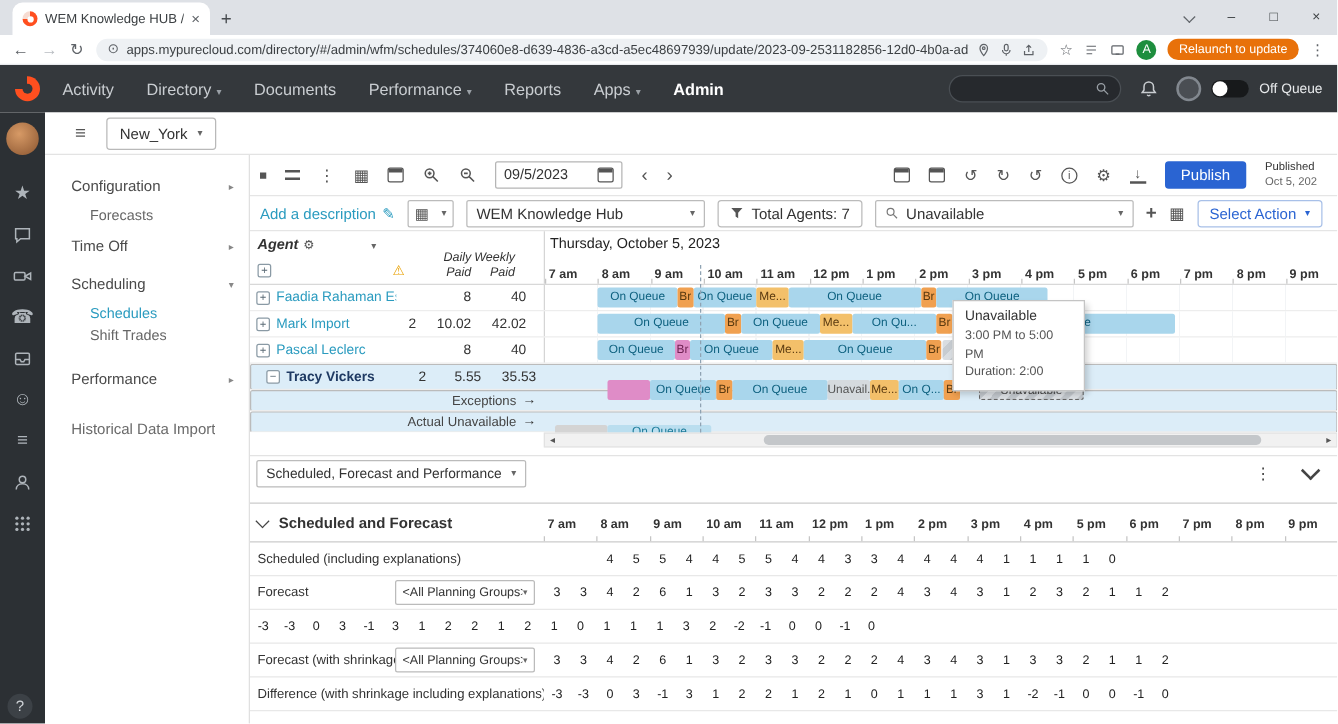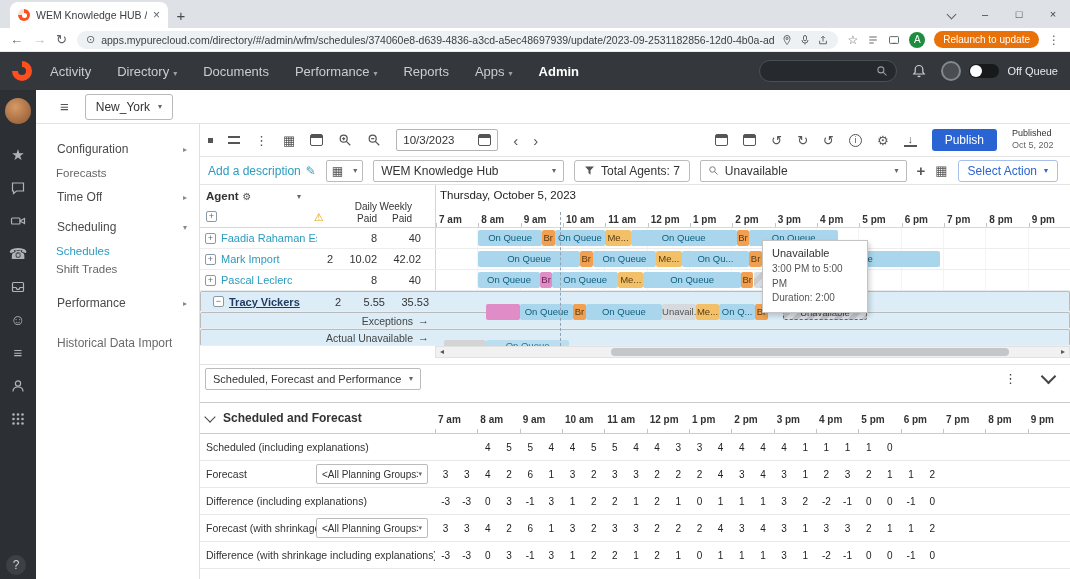--- a/index.html
+++ b/index.html
@@ -64,21 +64,21 @@
   .bc .bl{color:#2a9bbf;}
   .bc .sep{color:#888;margin:0 5px;}
   .tzbtn{border:1px solid #b9b9b9;border-radius:3px;background:#fff;height:24px;display:flex;align-items:center;padding:0 10px;font-size:12px;color:#333;gap:8px;}
   .tzbtn .caret{font-size:8px;color:#666;}
 
   .bodyrow{flex:1;display:flex;min-height:0;}
   .sidebar{width:164px;flex:none;border-right:1px solid #e0e0e0;padding-top:10px;box-sizing:border-box;}
   .sb-item{display:flex;align-items:center;padding:0 12px 0 21px;box-sizing:border-box;}
   .sb-item.group{height:30px;font-size:12px;color:#4a4a4a;}
   .sb-item.group2{height:30px;font-size:12px;color:#6a6a6a;margin-top:10px;}
-  .sb-item.child{height:18px;font-size:11.5px;color:#666;padding-left:20px;align-items:center;}
+  .sb-item.child{height:18px;font-size:11.5px;color:#666;padding-left:36px;align-items:center;}
   .sb-item.gap{margin-top:10px;}
   .sb-item.active .sb-label{color:#2a9bbf;}
   .sb-arrow{margin-left:auto;font-size:8px;color:#888;}
   .sb-label{white-space:nowrap;overflow:hidden;}
 
   .main{flex:1;display:flex;flex-direction:column;min-width:0;}
 
   
   .toolbar1{height:33px;display:flex;align-items:center;border-bottom:1px solid #e5e5e5;padding:0 10px 0 8px;box-sizing:border-box;gap:15px;flex:none;}
   .t1ic{color:#555;font-size:13px;line-height:1;}
@@ -110,21 +110,21 @@
   .chip svg{width:11px;height:11px;color:#555;}
   .searchbox{width:222px;margin-left:auto;}
   .searchbox svg{width:11px;height:11px;color:#777;margin-right:6px;flex:none;}
   .t2ic{color:#555;font-size:13px;line-height:1;}
   .plus-ic{font-size:15px;font-weight:bold;color:#555;line-height:1;}
   .selaction{border:1px solid #a8c0e8;border-radius:3px;height:22px;display:flex;align-items:center;padding:0 9px;font-size:12px;color:#2a64d2;gap:7px;background:#fff;box-sizing:border-box;white-space:nowrap;}
   .selaction .caret{font-size:8px;color:#2a64d2;}
 
   
   .grid-header{height:42px;display:flex;border-bottom:1px solid #d8d8d8;flex:none;}
-  .gh-left{width:235px;flex:none;position:relative;box-sizing:border-box;}
+  .gh-left{width:235px;flex:none;position:relative;box-sizing:border-box;font-style:italic;}
   .gh-agent{position:absolute;left:6px;top:5px;font-size:11.5px;font-weight:bold;color:#333;}
   .ghgear{font-size:10px;color:#555;margin-left:4px;font-weight:normal;}
   .gh-caret{position:absolute;left:97px;top:7px;font-size:8px;color:#666;}
   .pm{width:11px;height:11px;border:1px solid #8a9aa5;color:#5a6a75;font-size:9px;line-height:9px;text-align:center;border-radius:2px;background:#fff;box-sizing:border-box;flex:none;}
   .gh-plus{position:absolute;left:6px;bottom:5px;}
   .gh-warn{position:absolute;left:114px;bottom:4px;font-size:11px;color:#e8a000;line-height:1;}
   .gh-num{position:absolute;bottom:3px;font-size:10px;color:#333;text-align:right;line-height:1.15;width:44px;}
   .gh-daily{right:58px;}
   .gh-weekly{right:23px;}
   .gh-right{flex:1;position:relative;border-left:1px solid #d5d5d5;min-width:0;}
@@ -134,21 +134,21 @@
   .tickmark{position:absolute;bottom:0;width:1px;height:4px;background:#c5c5c5;}
 
   .grid-body{position:relative;flex:none;}
   .grow{display:flex;height:21px;border-bottom:1px solid #ededed;box-sizing:border-box;}
   .grow.sub{height:17px;}
   .grow.sel{background:#dcedf8;}
   .gleft{width:235px;flex:none;display:flex;align-items:center;padding:0 14px 0 5px;box-sizing:border-box;min-width:0;}
   .gleft .pm{margin-right:5px;}
   .aname{flex:1;min-width:0;overflow:hidden;white-space:nowrap;font-size:11px;}
   .aname.link{color:#2a9bbf;}
-  .aname.selname{color:#1f3a63;font-weight:bold;text-decoration:underline;}
+  .aname.selname{color:#1f3a63;font-weight:bold;}
   .acol{width:44px;flex:none;text-align:right;font-size:11px;color:#333;}
   .acol.alert{width:16px;}
   .sublabel{flex:1;text-align:right;font-size:10.5px;color:#444;white-space:nowrap;overflow:hidden;}
   .subarrow{width:12px;flex:none;text-align:right;font-size:11px;color:#333;margin-left:4px;line-height:1;}
   .gtl{flex:1;position:relative;border-left:1px solid #d5d5d5;min-width:0;
        background-image:repeating-linear-gradient(90deg,transparent,transparent 41.33px,#f2f4f6 41.33px,#f2f4f6 42.33px);}
   .seg{position:absolute;top:2px;height:16px;border-radius:2px;font-size:9.5px;line-height:16px;text-align:center;overflow:hidden;white-space:nowrap;box-sizing:border-box;}
   .grow.sub .seg{top:2px;height:12px;line-height:12px;}
   .seg.queue{background:#a9d6ec;color:#0d607f;}
   .seg.break{background:#f0a050;color:#5a3a10;}
@@ -388,21 +388,21 @@
                 <path d="M9.5 9.5L14 14M4.8 6.5h3.4M6.5 4.8v3.4"></path>
               </svg>
           </span>
           <span class="zoom">
             <svg viewBox="0 0 16 16" fill="none" stroke="currentColor" stroke-width="1.4">
                 <circle cx="6.5" cy="6.5" r="4"></circle>
                 <path d="M9.5 9.5L14 14M4.8 6.5h3.4"></path>
               </svg>
           </span>
           <span class="dateinput">
-            <span class="dval">10/3/2023</span>
+            <span class="dval">09/5/2023</span>
             <span class="mcal"></span>
           </span>
           <span class="daynav">‹</span>
           <span class="daynav">›</span>
           <span class="t1spacer"></span>
           <span class="mcal"></span>
           <span class="mcal"></span>
           <span class="t1ic">↺</span>
           <span class="t1ic">↻</span>
           <span class="t1ic">↺</span>
@@ -727,23 +727,20 @@
                 <span class="pcell">2</span>
                 <span class="pcell"></span>
                 <span class="pcell"></span>
                 <span class="pcell"></span>
                 <span class="pcell"></span>
                 <span class="pcell"></span>
                 <span class="pcell"></span>
               </div>
             </div>
             <div class="prow">
-              <div class="pleft">
-                <span class="plabel">Difference (including explanations)</span>
-              </div>
               <div class="pvals">
                 <span class="pcell">-3</span>
                 <span class="pcell">-3</span>
                 <span class="pcell">0</span>
                 <span class="pcell">3</span>
                 <span class="pcell">-1</span>
                 <span class="pcell">3</span>
                 <span class="pcell">1</span>
                 <span class="pcell">2</span>
                 <span class="pcell">2</span>

